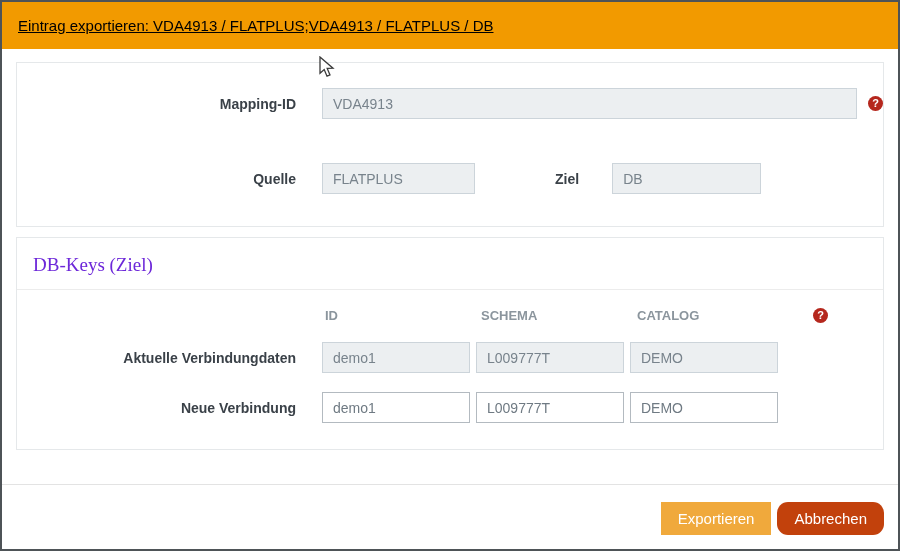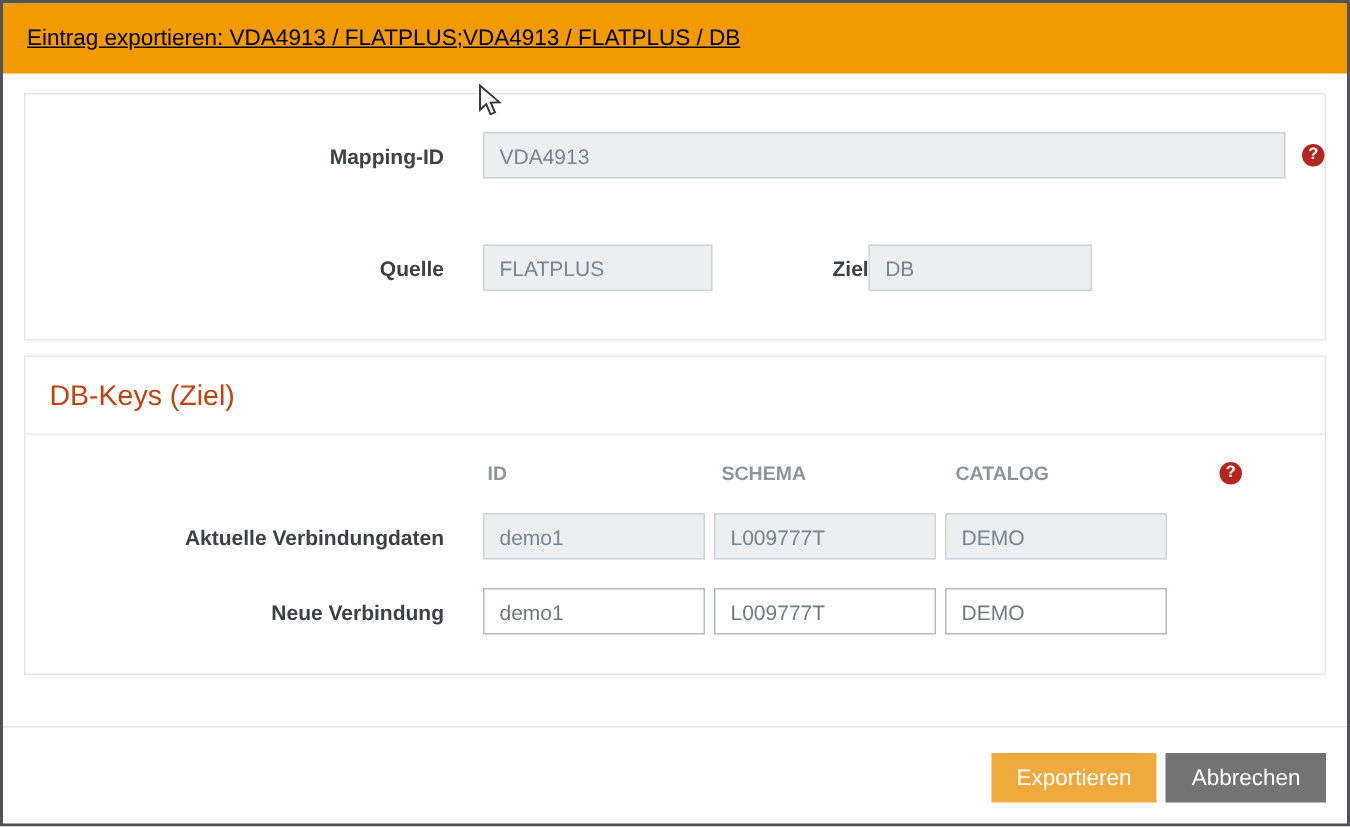--- a/index.html
+++ b/index.html
@@ -64,21 +64,21 @@
     border: 1px solid #b3bac0;
     color: #6f7a83;
   }
 
   .row-mapping-id { margin-top: 25px; }
   .input-mapping { width: 604px; }
   .row-quelle-ziel { margin-top: 44px; }
   .input-quelle { width: 153px; }
   .ziel-label {
     font-weight: bold; font-size: 14px; color: #3a4148;
-    margin-left: 80px; 
+    margin-left: 80px; margin-right: 33px;
   }
   .input-ziel { width: 149px; }
 
   .help-icon {
     width: 15px; height: 15px;
     border-radius: 50%;
     background: #b5271d;
     color: #ffffff;
     font-size: 11px;
     font-weight: bold;
@@ -87,22 +87,23 @@
     justify-content: center;
     margin-left: 11px;
     flex: 0 0 auto;
     cursor: pointer;
     line-height: 1;
   }
 
   .panel-heading {
     padding: 16px 16px 13px 16px;
     font-size: 19px;
-    color: #c2410c;
+    color: #6d28d9;
     border-bottom: 1px solid #ececec;
+    font-family: Liberation Serif, serif;
   }
 
   .table-head { display: flex; align-items: center; margin-top: 18px; }
   .table-head .spacer { width: 305px; flex: 0 0 auto; }
   .col-head {
     width: 150px;
     margin-right: 6px;
     font-size: 13px;
     font-weight: bold;
     color: #8b959d;
@@ -127,21 +128,21 @@
   .btn {
     height: 33px;
     border: none;
     color: #ffffff;
     font-size: 15px;
     font-family: "Liberation Sans", sans-serif;
     padding: 0 17px;
     cursor: pointer;
   }
   .btn-export { background: #f0a93c; }
-  .btn-cancel { background: #737373; }
+  .btn-cancel { background: #c2410c; border-radius: 11px; }
 
   .mouse-cursor {
     position: absolute;
     left: 316px;
     top: 54px;
     pointer-events: none;
     z-index: 10;
   }
 </style>
 </head>

